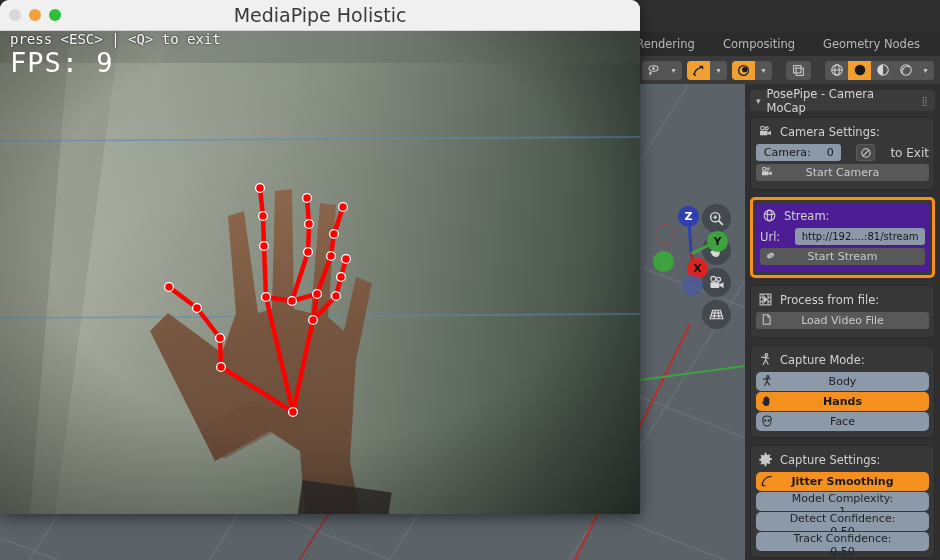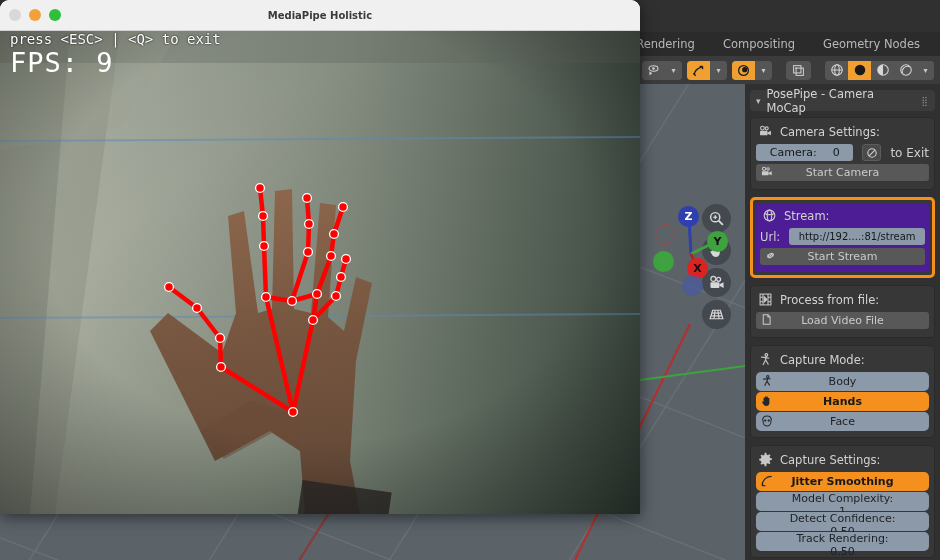--- a/index.html
+++ b/index.html
@@ -98,21 +98,21 @@
   }
   .box.hl { border:3px solid #f5901e; padding:3px; }
 
   .sec-title {
     display:flex; align-items:center; gap:7px;
     color:#d2d2d2; font-size:11.5px; height:17px; margin-bottom:4px;
     padding-left:2px;
   }
   .ico { width:15px; height:15px; flex:0 0 15px; color:#c7c7c7; display:block; }
 
-  .row { display:flex; align-items:center; gap:9px; margin-bottom:3px; }
+  .row { display:flex; align-items:center; gap:15px; margin-bottom:3px; }
   .field {
     background:#8b99a8; border-radius:3px; height:17px;
     display:flex; align-items:center; justify-content:center;
     font-size:11px; color:#14181c; flex:1; gap:16px;
   }
   .field .lbl { }
   .field .val { }
   .lbl-left { color:#cfcfcf; font-size:11.5px; }
   .sqbtn {
     width:19px;height:17px;background:#4a4a4a;border:1px solid #5c5c5c;border-radius:3px;
@@ -146,21 +146,21 @@
   }
   #mp-title {
     height:31px; background:#f0f0f0; border-bottom:1px solid #d2d2d2;
     display:flex; align-items:center; position:relative;
     border-radius:9px 9px 0 0;
   }
   #mp-title .lights { display:flex; gap:8px; padding-left:9px; }
   .light { width:12px; height:12px; border-radius:50%; }
   #mp-title .tt {
     position:absolute; left:0; right:0; text-align:center;
-    font-size:10px; font-weight:bold; color:#3a3a3a;
+    font-size:19px; font-weight:normal; color:#3a3a3a;
   }
   #mp-video {
     position:absolute; left:0; top:31px; width:640px; height:483px;
     overflow:hidden;
   }
   #mp-overlay-text {
     position:absolute; left:10px; top:0px; z-index:6;
     font-family:"DejaVu Sans Mono", monospace; color:#fff; font-size:14px;
     text-shadow:0 0 2px #000;
   }
@@ -509,21 +509,21 @@
       </div>
       <div class="opt kv">
         <span>Model Complexity:</span>
         <span>1</span>
       </div>
       <div class="opt kv">
         <span>Detect Confidence:</span>
         <span>0.50</span>
       </div>
       <div class="opt kv">
-        <span>Track Rendering:</span>
+        <span>Track Confidence:</span>
         <span>0.50</span>
       </div>
     </div>
 
   </div>
 </div>
 
 <div id="mpwin">
   <div id="mp-title">
     <div class="lights">

